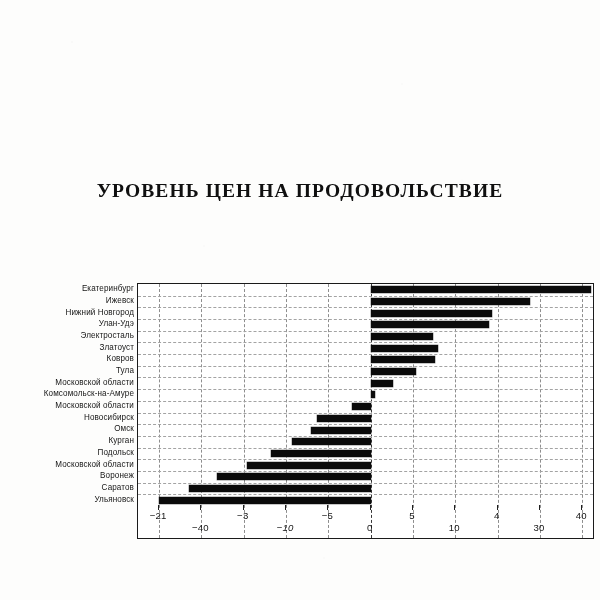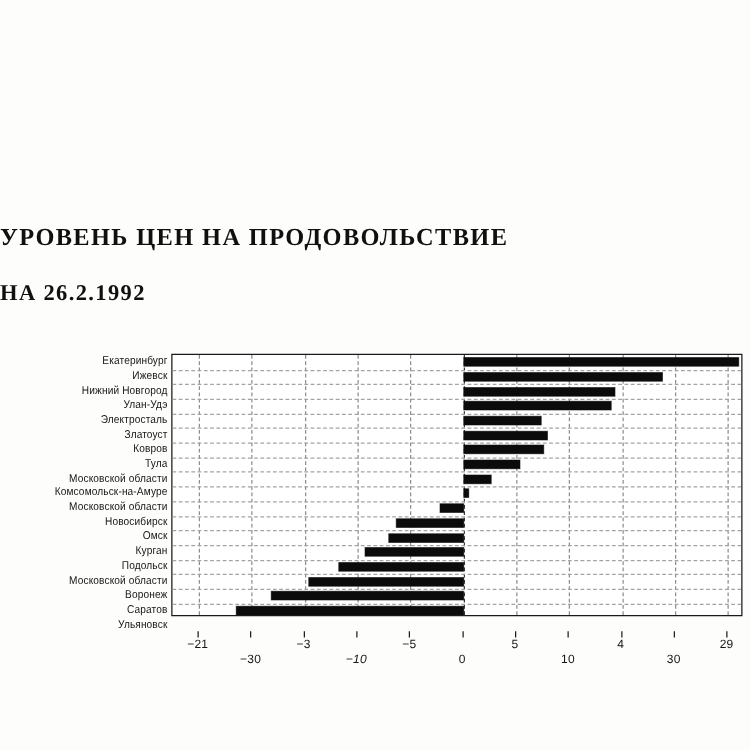--- a/index.html
+++ b/index.html
@@ -34,21 +34,21 @@
       radial-gradient(circle at 77% 30%, rgba(0,0,0,0.035) 0 0.5px, transparent 0.8px);
     background-size: 100% 100%;
   }
 
   
   .title-block {
     position: absolute;
     left: 0;
     top: 180px;
     width: 600px;
-    text-align: left;
+    text-align: center;
   }
   .title-main {
     font-family: "Liberation Serif", "DejaVu Serif", serif;
     font-size: 19.5px;
     font-weight: 700;
     letter-spacing: 1.1px;
     color: #101010;
     white-space: nowrap;
   }
   .title-sub {
@@ -59,21 +59,21 @@
     color: #101010;
     margin-top: 22px;
   }
 
   
   #chart {
     position: absolute;
     left: 137px;
     top: 283px;
     width: 457px;
-    height: 210px;
+    height: 256px;
     border: 1.4px solid #1a1a1a;
     background: #ffffff;
     box-sizing: border-box;
   }
   #plot {
     position: absolute;
     inset: 0;
     overflow: hidden;
   }
 
@@ -163,21 +163,20 @@
 </style>
 </head>
 <body>
 
 <div id="page">
 
   <div id="scan-noise"></div>
 
   <div class="title-block">
     <div class="title-main">УРОВЕНЬ ЦЕН НА ПРОДОВОЛЬСТВИЕ</div>
-    <div class="title-sub">НА 26.2.1992</div>
   </div>
 
   <div id="chart">
     <div id="plot">
         <div class="gridline" style="left: 21.1574px;"></div>
         <div class="gridline" style="left: 63.4722px;"></div>
         <div class="gridline" style="left: 105.787px;"></div>
         <div class="gridline" style="left: 148.102px;"></div>
         <div class="gridline" style="left: 190.417px;"></div>
         <div class="gridline zero" style="left: 232.731px;"></div>
@@ -244,34 +243,34 @@
         <div class="cat-label" style="top: 188.189px;">Воронеж</div>
         <div class="cat-label" style="top: 199.874px;">Саратов</div>
         <div class="cat-label" style="top: 211.558px;">Ульяновск</div>
       </div>
   </div>
 
   <div id="xaxis">
   <div class="tick" style="left: 21.1574px;"></div>
       <div class="tick-label row-a" style="left: 21.1574px;">−21</div>
       <div class="tick" style="left: 63.4722px;"></div>
-      <div class="tick-label row-b" style="left: 63.4722px;">−30</div>
+      <div class="tick-label row-b" style="left: 63.4722px;">−40</div>
       <div class="tick" style="left: 105.787px;"></div>
       <div class="tick-label row-a" style="left: 105.787px;">−3</div>
       <div class="tick" style="left: 148.102px;"></div>
       <div class="tick-label row-b" style="left: 148.102px; font-style: italic;">−10</div>
       <div class="tick" style="left: 190.417px;"></div>
       <div class="tick-label row-a" style="left: 190.417px;">−5</div>
       <div class="tick" style="left: 232.731px;"></div>
       <div class="tick-label row-b" style="left: 232.731px;">0</div>
       <div class="tick" style="left: 275.046px;"></div>
       <div class="tick-label row-a" style="left: 275.046px;">5</div>
       <div class="tick" style="left: 317.361px;"></div>
       <div class="tick-label row-b" style="left: 317.361px;">10</div>
       <div class="tick" style="left: 359.676px;"></div>
       <div class="tick-label row-a" style="left: 359.676px;">4</div>
       <div class="tick" style="left: 401.991px;"></div>
       <div class="tick-label row-b" style="left: 401.991px;">30</div>
       <div class="tick" style="left: 444.306px;"></div>
-      <div class="tick-label row-a" style="left: 444.306px;">29</div>
+      <div class="tick-label row-a" style="left: 444.306px;">40</div>
     </div>
 
 </div>
 
 </body></html>

